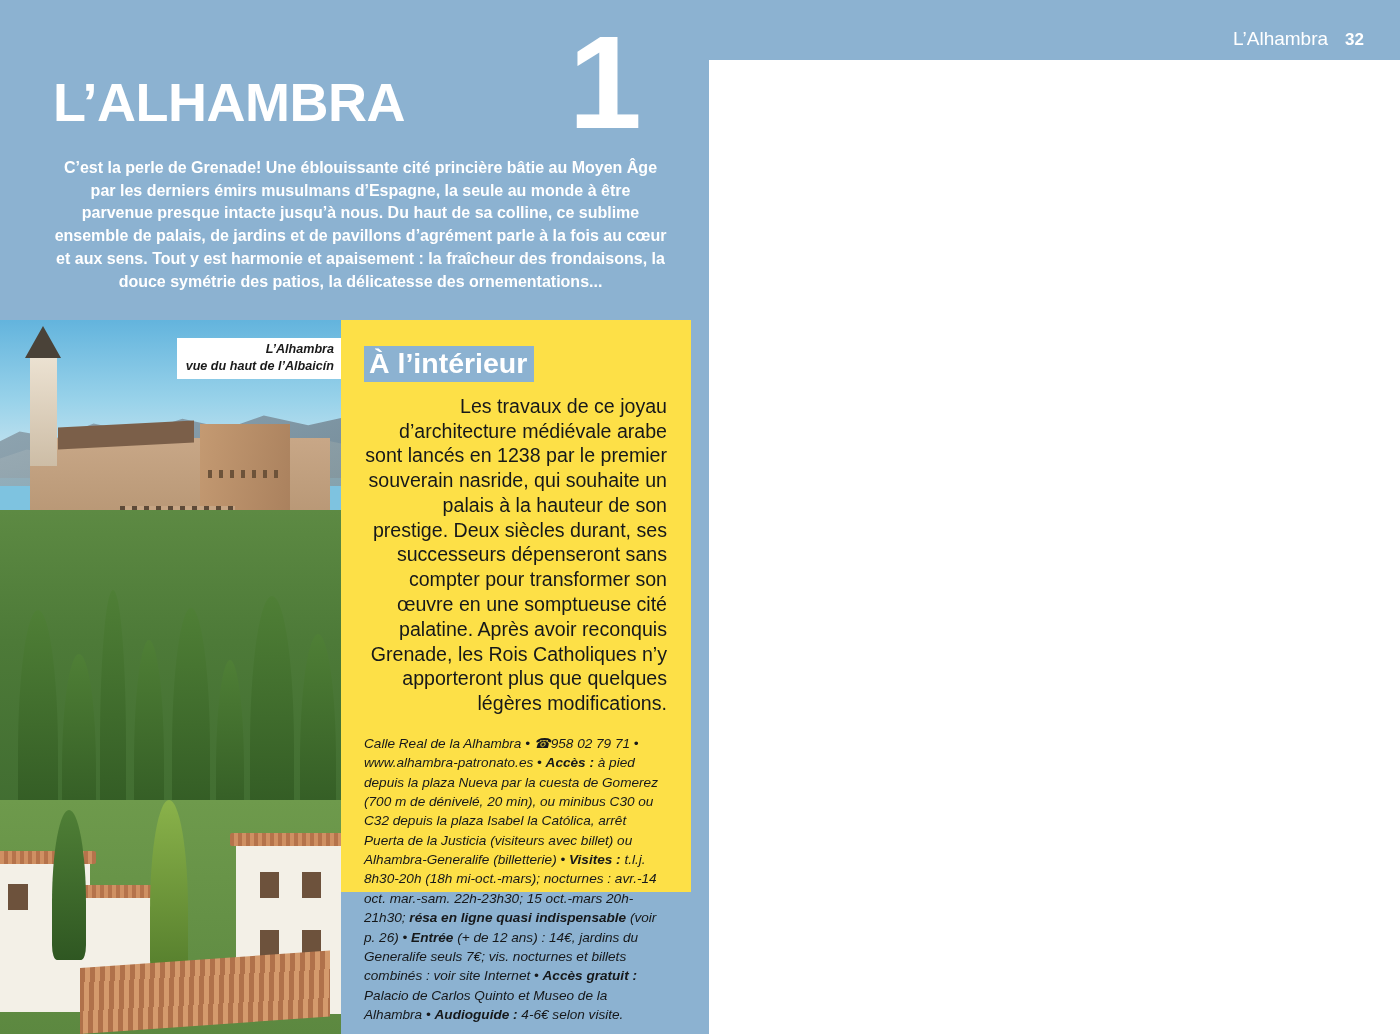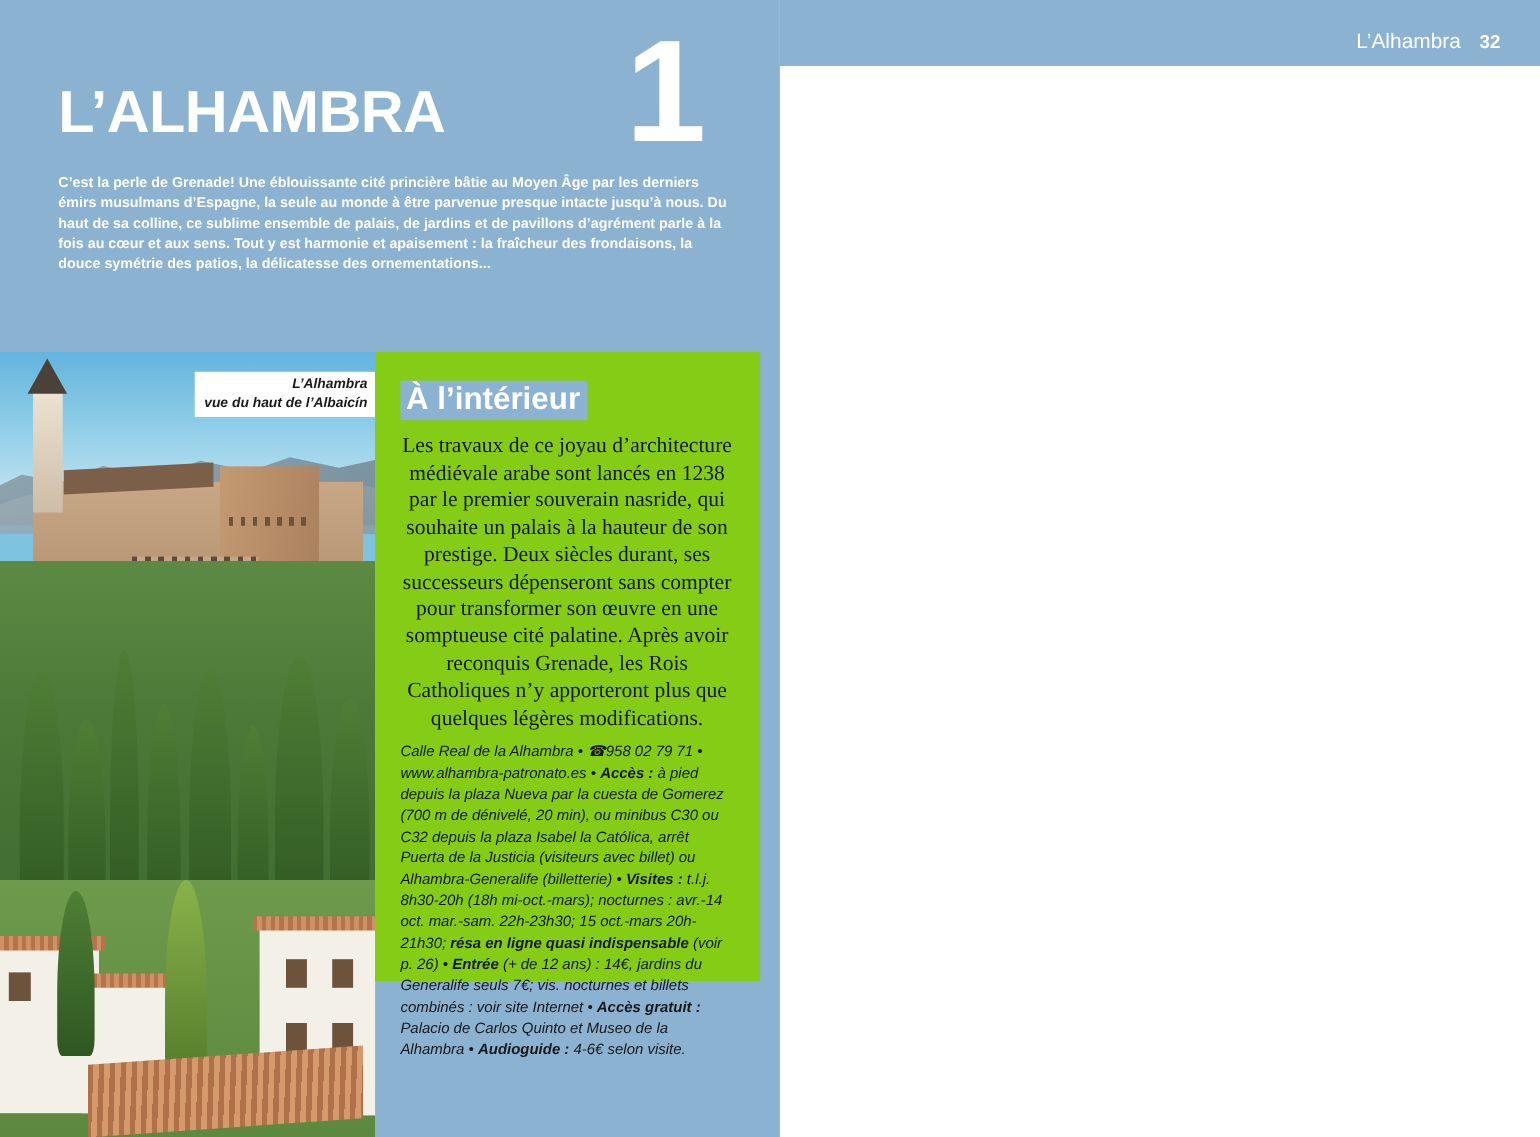--- a/index.html
+++ b/index.html
@@ -28,22 +28,23 @@
   }
   #chapter-number{
     position:absolute; right:58px; top:17px;
     font-family:"Liberation Sans", sans-serif;
     font-weight:700; font-size:132px; line-height:1;
     color:#ffffff;
   }
   #hero-intro{
     position:absolute; left:53px; top:157px; width:615px;
     font-family:"Liberation Sans", sans-serif;
-    font-weight:700; font-size:13px; line-height:1.42;
+    font-weight:700; font-size:16px; line-height:1.42;
     color:#ffffff;
+    text-align:center;
   }
 
   
   #photo{
     position:absolute; left:0; top:320px; width:341px; height:714px;
     overflow:hidden; background:#7ec3e0;
   }
   .ph-sky{
     position:absolute; left:0; top:0; width:341px; height:150px;
     background:linear-gradient(#63b4dd 0%, #9ad3ea 55%, #cfe7f1 100%);
@@ -121,38 +122,38 @@
     position:absolute; right:0px; top:18px;
     background:#ffffff; padding:3px 7px 4px 9px;
     font-family:"Liberation Sans", sans-serif;
     font-style:italic; font-weight:700; font-size:12.6px; line-height:1.34;
     color:#1a1a1a; text-align:right; white-space:pre-line;
   }
 
   
   #mid-col{
     position:absolute; left:341px; top:320px; width:350px; height:572px;
-    background:#84cc16; padding:26px 24px 16px 23px;
+    background:#fde047; padding:26px 24px 16px 23px;
   }
   #mid-heading{
     font-family:"Liberation Sans", sans-serif;
     font-weight:700; font-size:28.5px; line-height:1.22;
     color:#ffffff; margin-bottom:13px;
   }
   #mid-heading span{
     background:#8cb2d1; padding:1px 7px 3px 5px;
     box-decoration-break:clone; -webkit-box-decoration-break:clone;
   }
   #mid-body{
-    font-family:Liberation Serif, serif;
+    font-family:Liberation Sans, sans-serif;
     font-size:19.6px; line-height:1.265; color:#16181a;
-    text-align:center;
+    text-align:right;
   }
   #mid-practical{
-    margin-top:7px;
+    margin-top:18px;
     font-family:"Liberation Sans", sans-serif;
     font-style:italic; font-size:13.6px; line-height:1.425; color:#16181a;
   }
   #mid-practical b{ font-weight:700; }
 
   
   #right-page{
     position:absolute; left:700px; top:0; width:700px; height:1034px;
     background:#ffffff;
   }

